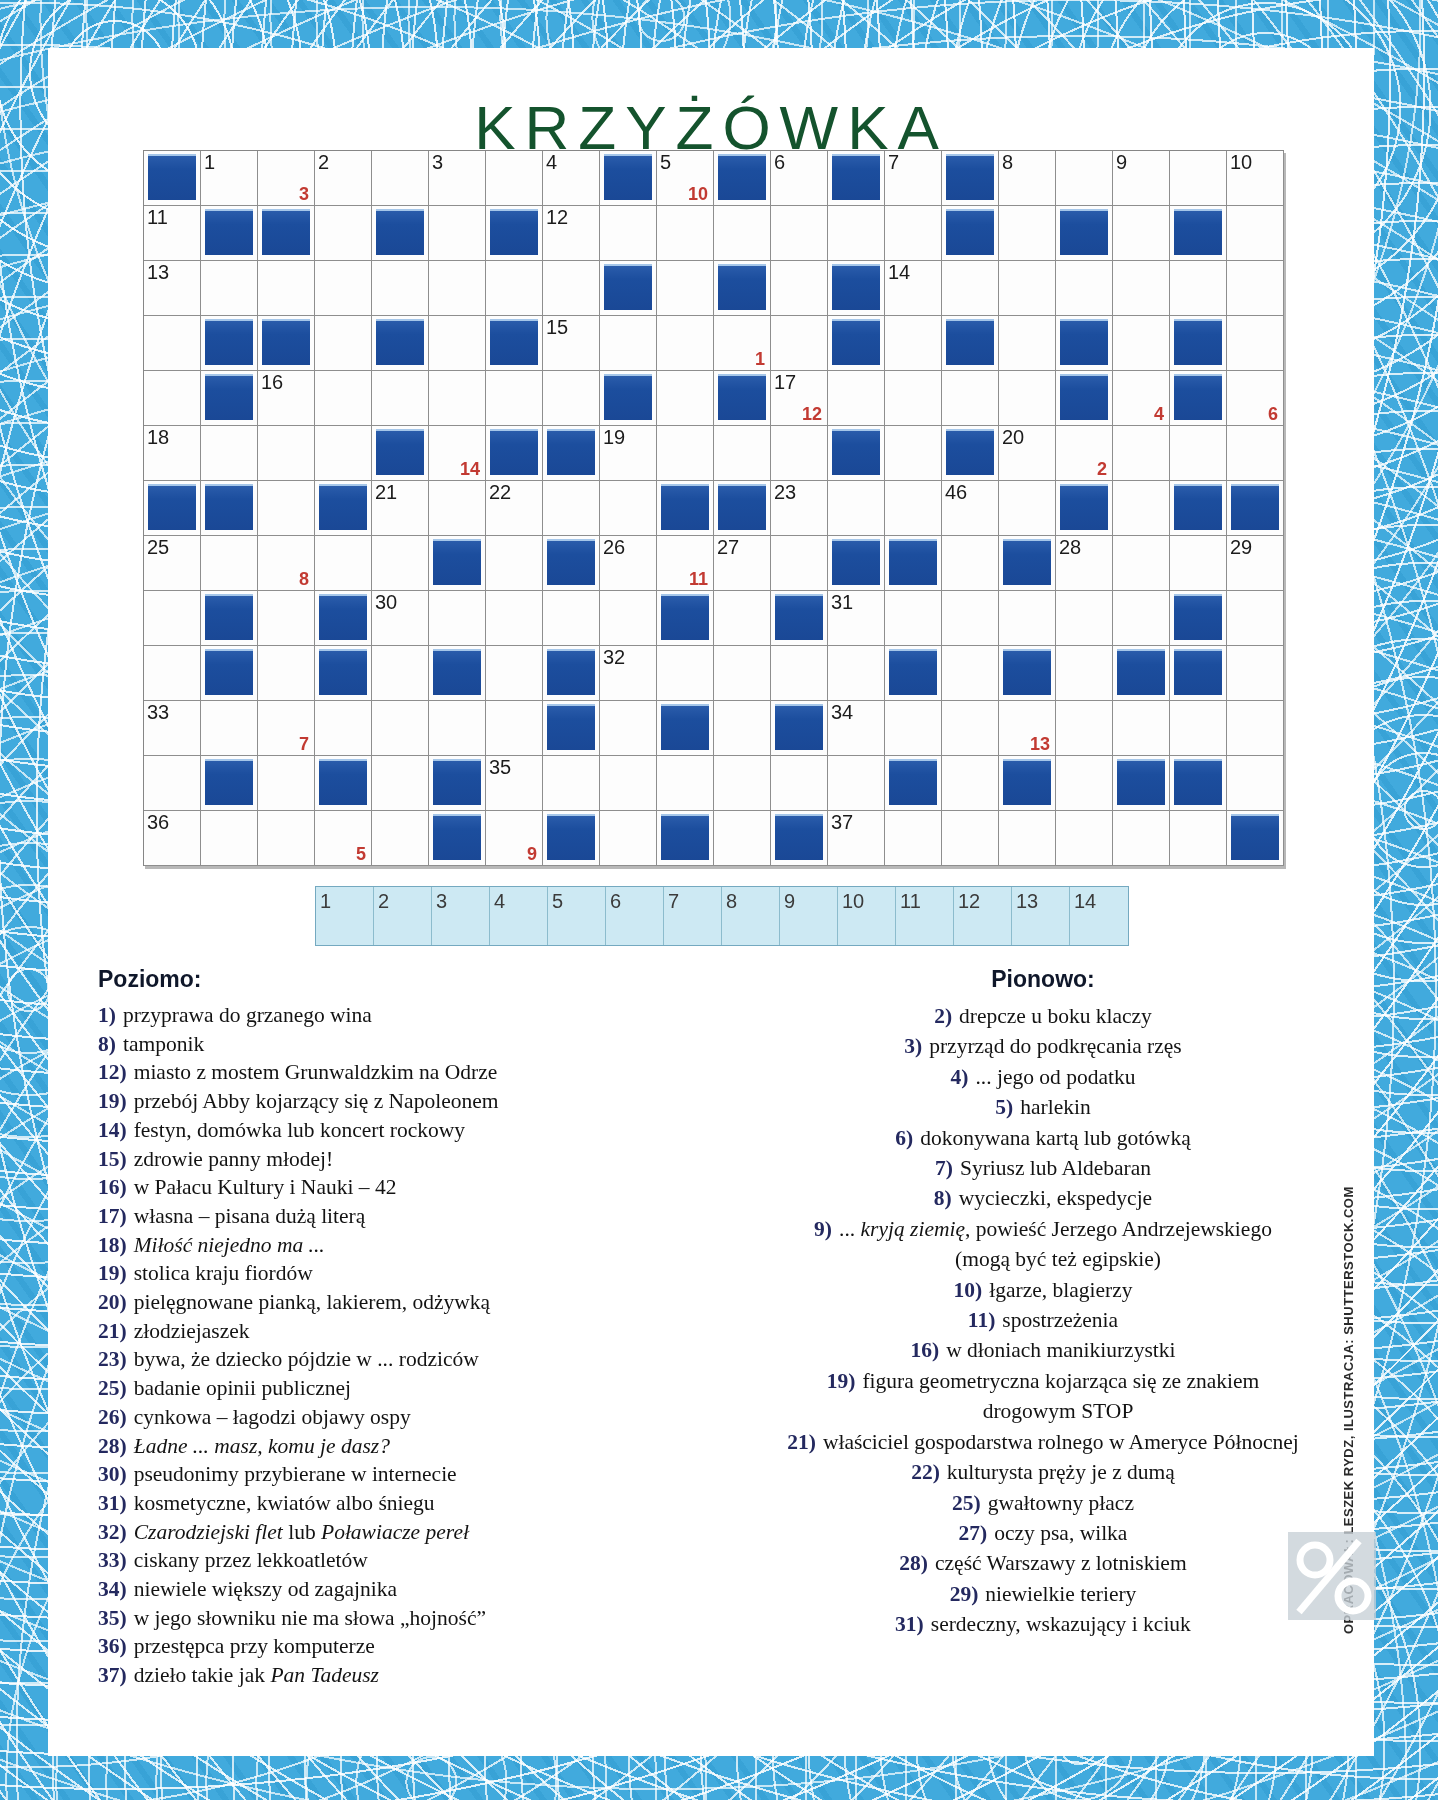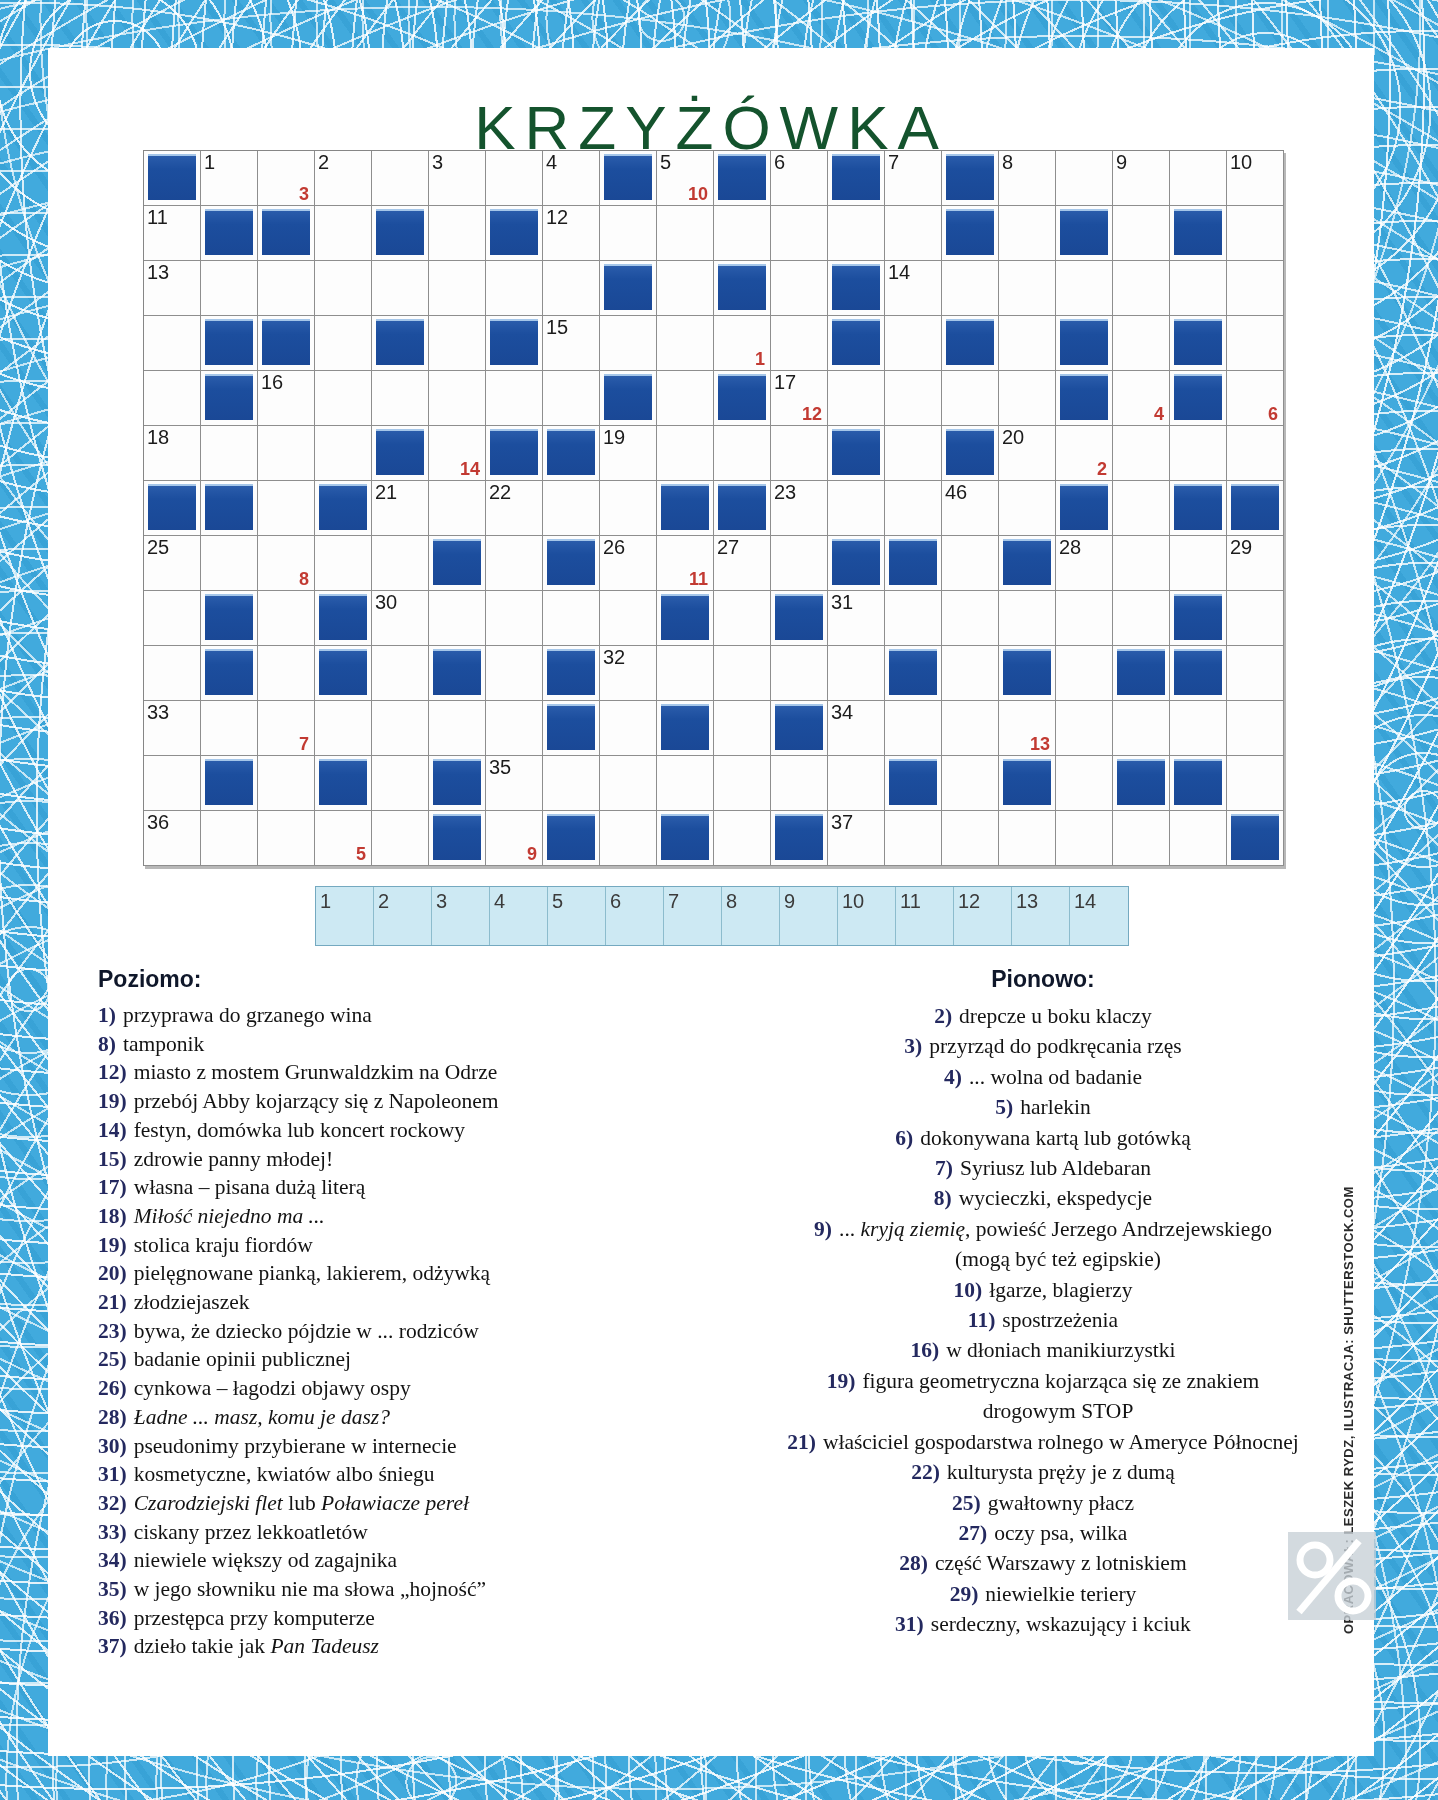--- a/index.html
+++ b/index.html
@@ -623,20 +623,21 @@
 
     <div class="clue-col left">
       <div class="clue-heading">Poziomo:</div>
       <div class="clue-list" id="across-list">
           <div class="clue-line"><span class="clue-num">1)</span><span class="clue-text"><span>przyprawa do grzanego wina</span></span></div>
           <div class="clue-line"><span class="clue-num">8)</span><span class="clue-text"><span>tamponik</span></span></div>
           <div class="clue-line"><span class="clue-num">12)</span><span class="clue-text"><span>miasto z mostem Grunwaldzkim na Odrze</span></span></div>
           <div class="clue-line"><span class="clue-num">19)</span><span class="clue-text"><span>przebój Abby kojarzący się z Napoleonem</span></span></div>
           <div class="clue-line"><span class="clue-num">14)</span><span class="clue-text"><span>festyn, domówka lub koncert rockowy</span></span></div>
           <div class="clue-line"><span class="clue-num">15)</span><span class="clue-text"><span>zdrowie panny młodej!</span></span></div>
+          <div class="clue-line"><span class="clue-num">16)</span><span class="clue-text"><span>w Pałacu Kultury i Nauki – 42</span></span></div>
           <div class="clue-line"><span class="clue-num">17)</span><span class="clue-text"><span>własna – pisana dużą literą</span></span></div>
           <div class="clue-line"><span class="clue-num">18)</span><span class="clue-text"><em>Miłość niejedno ma ...</em></span></div>
           <div class="clue-line"><span class="clue-num">19)</span><span class="clue-text"><span>stolica kraju fiordów</span></span></div>
           <div class="clue-line"><span class="clue-num">20)</span><span class="clue-text"><span>pielęgnowane pianką, lakierem, odżywką</span></span></div>
           <div class="clue-line"><span class="clue-num">21)</span><span class="clue-text"><span>złodziejaszek</span></span></div>
           <div class="clue-line"><span class="clue-num">23)</span><span class="clue-text"><span>bywa, że dziecko pójdzie w ... rodziców</span></span></div>
           <div class="clue-line"><span class="clue-num">25)</span><span class="clue-text"><span>badanie opinii publicznej</span></span></div>
           <div class="clue-line"><span class="clue-num">26)</span><span class="clue-text"><span>cynkowa – łagodzi objawy ospy</span></span></div>
           <div class="clue-line"><span class="clue-num">28)</span><span class="clue-text"><em>Ładne ... masz, komu je dasz?</em></span></div>
           <div class="clue-line"><span class="clue-num">30)</span><span class="clue-text"><span>pseudonimy przybierane w internecie</span></span></div>
@@ -648,21 +649,21 @@
           <div class="clue-line"><span class="clue-num">36)</span><span class="clue-text"><span>przestępca przy komputerze</span></span></div>
           <div class="clue-line"><span class="clue-num">37)</span><span class="clue-text"><span>dzieło takie jak </span><em>Pan Tadeusz</em></span></div>
         </div>
     </div>
 
     <div class="clue-col right">
       <div class="clue-heading">Pionowo:</div>
       <div class="clue-list" id="down-list">
           <div class="clue-line"><span class="clue-num">2)</span><span class="clue-text"><span>drepcze u boku klaczy</span></span></div>
           <div class="clue-line"><span class="clue-num">3)</span><span class="clue-text"><span>przyrząd do podkręcania rzęs</span></span></div>
-          <div class="clue-line"><span class="clue-num">4)</span><span class="clue-text"><span>... wolna od badanie</span></span></div>
+          <div class="clue-line"><span class="clue-num">4)</span><span class="clue-text"><span>... jego od podatku</span></span></div>
           <div class="clue-line"><span class="clue-num">5)</span><span class="clue-text"><span>harlekin</span></span></div>
           <div class="clue-line"><span class="clue-num">6)</span><span class="clue-text"><span>dokonywana kartą lub gotówką</span></span></div>
           <div class="clue-line"><span class="clue-num">7)</span><span class="clue-text"><span>Syriusz lub Aldebaran</span></span></div>
           <div class="clue-line"><span class="clue-num">8)</span><span class="clue-text"><span>wycieczki, ekspedycje</span></span></div>
           <div class="clue-line"><span class="clue-num">9)</span><span class="clue-text"><span>... </span><em>kryją ziemię</em><span>, powieść Jerzego Andrzejewskiego</span></span></div>
           <div class="clue-line cont"><span class="clue-text"><span>(mogą być też egipskie)</span></span></div>
           <div class="clue-line"><span class="clue-num">10)</span><span class="clue-text"><span>łgarze, blagierzy</span></span></div>
           <div class="clue-line"><span class="clue-num">11)</span><span class="clue-text"><span>spostrzeżenia</span></span></div>
           <div class="clue-line"><span class="clue-num">16)</span><span class="clue-text"><span>w dłoniach manikiurzystki</span></span></div>
           <div class="clue-line"><span class="clue-num">19)</span><span class="clue-text"><span>figura geometryczna kojarząca się ze znakiem</span></span></div>

